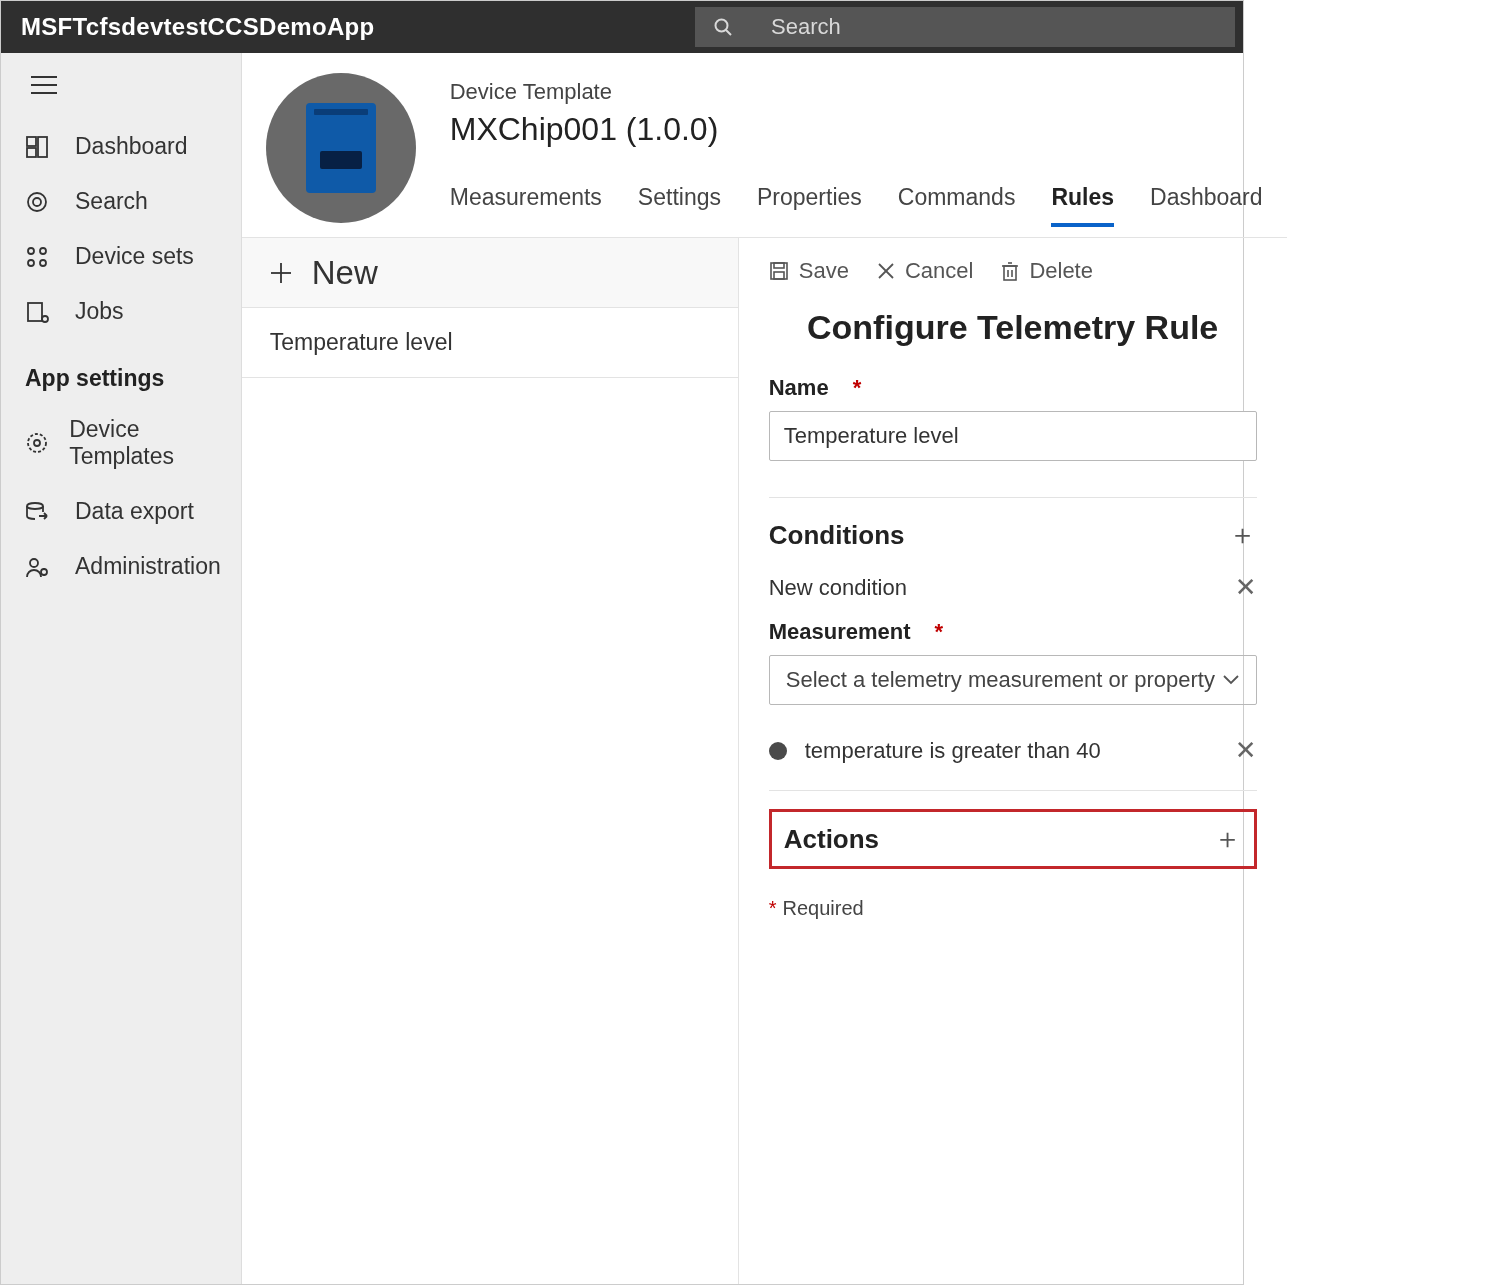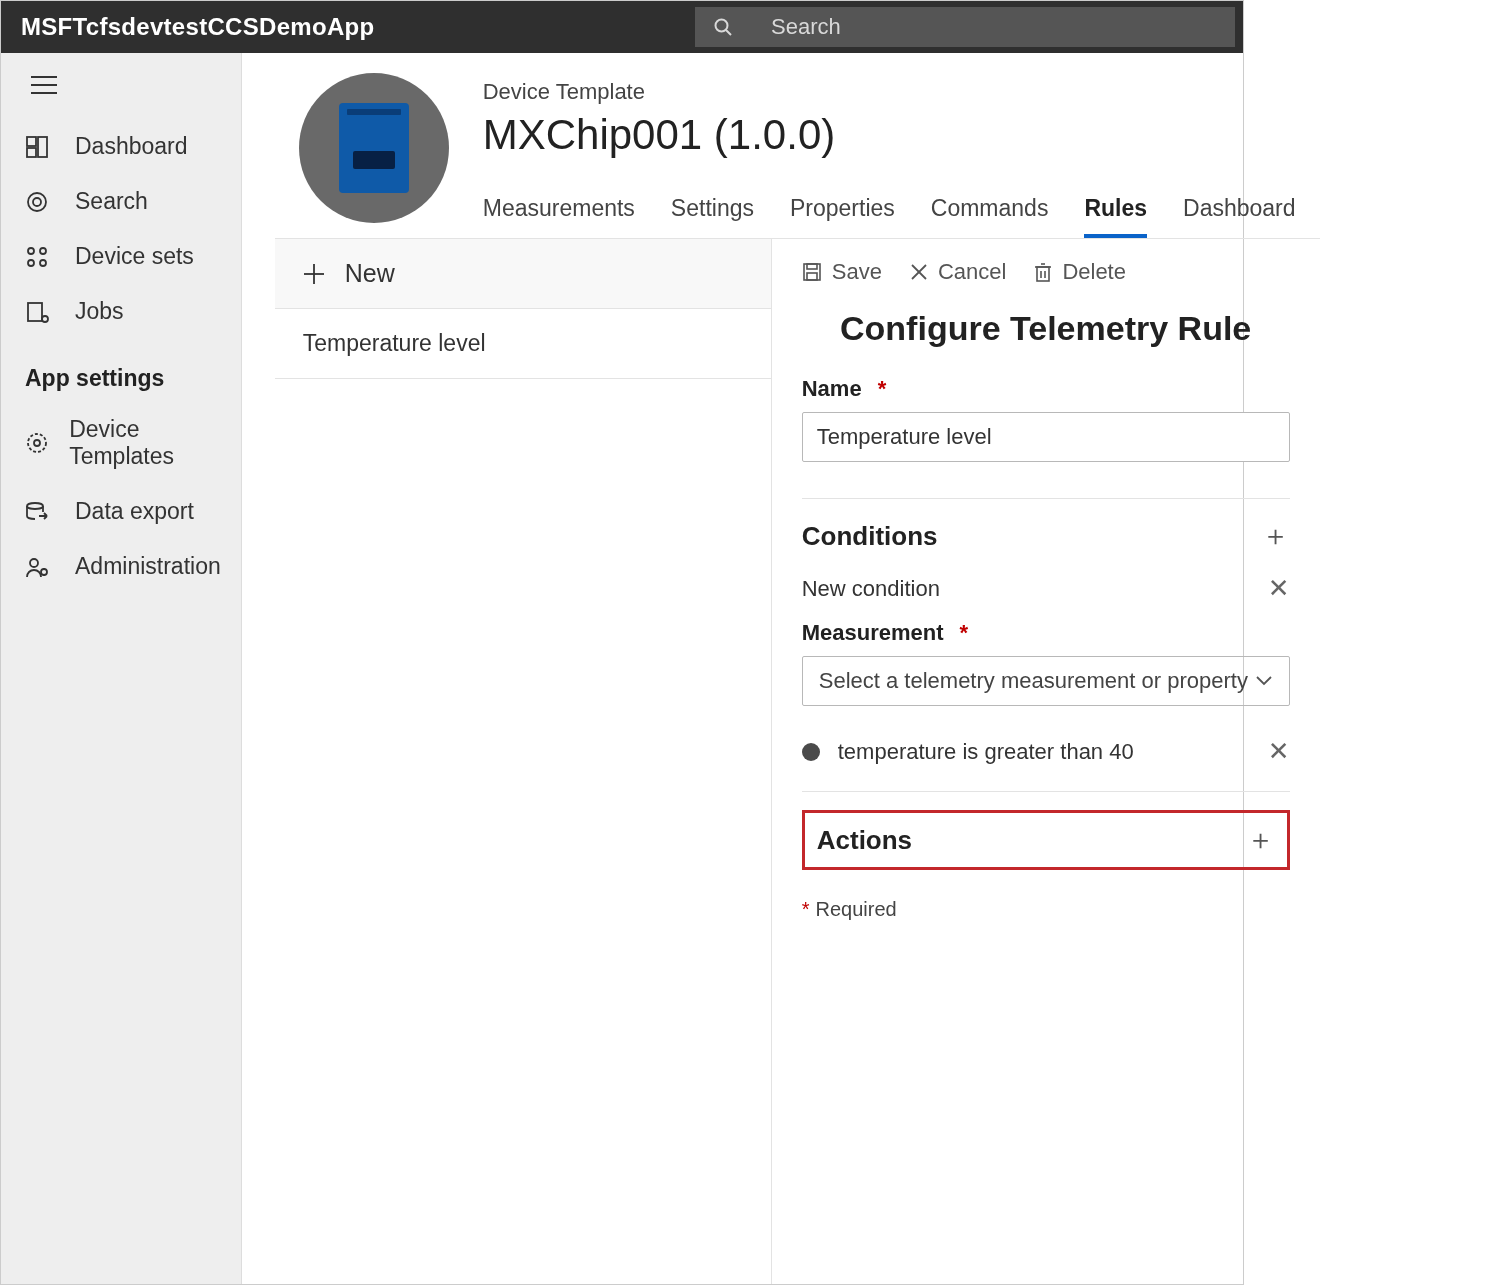--- a/index.html
+++ b/index.html
@@ -15,44 +15,44 @@
   .body { flex:1; display:flex; min-height:0; }
   
   .sidebar { width:325px; background:#eeeeee; border-right:1px solid #ddd; padding-top:10px; }
   .hamburger { padding:12px 20px 24px 30px; }
   .hamburger svg { display:block; }
   .nav-item { display:flex; align-items:center; padding:14px 20px 14px 24px; font-size:23px; color:#333; cursor:pointer; }
   .nav-item .ic { width:36px; display:flex; justify-content:flex-start; }
   .nav-item span.lbl { margin-left:14px; }
   .nav-section { padding:26px 20px 10px 24px; font-size:23px; font-weight:700; color:#222; }
   
-  .content { flex:1; display:flex; flex-direction:column;padding-left:33px; }
+  .content { flex:1; display:flex; flex-direction:column; }
   .header { display:flex; padding:20px 24px 0 24px; border-bottom:1px solid #e3e3e3; }
   .device-avatar { width:150px; height:150px; border-radius:50%; background:#696969; display:flex; align-items:center; justify-content:center; margin-right:34px; margin-bottom:14px;}
   .device-avatar .board { width:70px; height:90px; background:#0f5aa8; border-radius:4px; position:relative; }
   .device-avatar .board::after { content:""; position:absolute; left:14px; top:48px; width:42px; height:18px; background:#072044; border-radius:2px; }
   .device-avatar .board::before { content:""; position:absolute; left:8px; top:6px; width:54px; height:6px; background:#0a3d78; border-radius:1px; }
   .header-right { flex:1; display:flex; flex-direction:column; }
   .subtitle { font-size:22px; color:#444; margin-top:6px; }
-  .title { font-size:42px; font-weight:400; color:#222; margin-top:6px; }
+  .title { font-size:32px; font-weight:400; color:#222; margin-top:6px; }
   .tabs { display:flex; gap:36px; margin-top:36px; font-size:23px; color:#444; }
   .tab { padding:0 0 12px 0; cursor:pointer; }
   .tab.active { font-weight:700; color:#222; border-bottom:4px solid #0a63c9; }
   
   .panes { flex:1; display:flex; min-height:0; }
   .rules-list { width:497px; border-right:1px solid #e3e3e3; display:flex; flex-direction:column; }
-  .new-row { height:70px; display:flex; align-items:center; padding:0 28px; font-size:25px; color:#333; border-bottom:1px solid #e3e3e3; background:#f8f8f8; cursor:pointer;}
+  .new-row { height:70px; display:flex; align-items:center; padding:0 28px; font-size:33px; color:#333; border-bottom:1px solid #e3e3e3; background:#f8f8f8; cursor:pointer;}
   .new-row svg { margin-right:20px; }
   .rule-item { height:70px; display:flex; align-items:center; padding:0 28px; font-size:23px; color:#333; border-bottom:1px solid #e3e3e3; background:#fff; cursor:pointer;}
   
   .config { flex:1; padding:20px 30px 0 30px; overflow:auto; }
   .cmdbar { display:flex; align-items:center; gap:28px; font-size:22px; color:#555; margin-bottom:24px; }
   .cmdbar .cmd { display:flex; align-items:center; gap:10px; cursor:pointer; }
   .panel-title { font-size:34px; font-weight:700; color:#222; margin-bottom:28px;text-align:center; }
-  .fieldlabel { font-size:22px; font-weight:700; color:#222; margin-bottom:10px; display:flex; align-items:center; gap:16px;}
+  .fieldlabel { font-size:22px; font-weight:700; color:#222; margin-bottom:10px; display:flex; align-items:center; gap:24px;}
   .req { color:#c00000; }
   .textinput { width:100%; max-width:630px; height:50px; border:1px solid #b8b8b8; border-radius:2px; padding:0 14px; font-size:22px; color:#333; margin-bottom:30px; }
   .toggle-row { display:flex; align-items:center; margin:12px 0 32px 0; font-size:22px; color:#333; gap:16px; }
   .toggle { width:62px; height:32px; background:#0a63c9; border-radius:16px; position:relative; cursor:pointer; }
   .toggle::after { content:""; width:24px; height:24px; background:#fff; border-radius:50%; position:absolute; top:4px; right:4px; }
   .divider { height:1px; background:#e3e3e3; width:100%; max-width:630px; margin:6px 0 18px 0; }
   .section-row { display:flex; align-items:center; justify-content:space-between; width:100%; max-width:630px; font-size:26px; font-weight:700; color:#222; margin:6px 0 18px 0; }
   .plus-btn { font-size:28px; font-weight:300; color:#555; cursor:pointer; }
   .cond-title { display:flex; align-items:center; justify-content:space-between; width:100%; max-width:630px; font-size:22px; color:#333; margin:14px 0 16px 0; }
   .close-x { font-size:26px; color:#666; cursor:pointer; }

